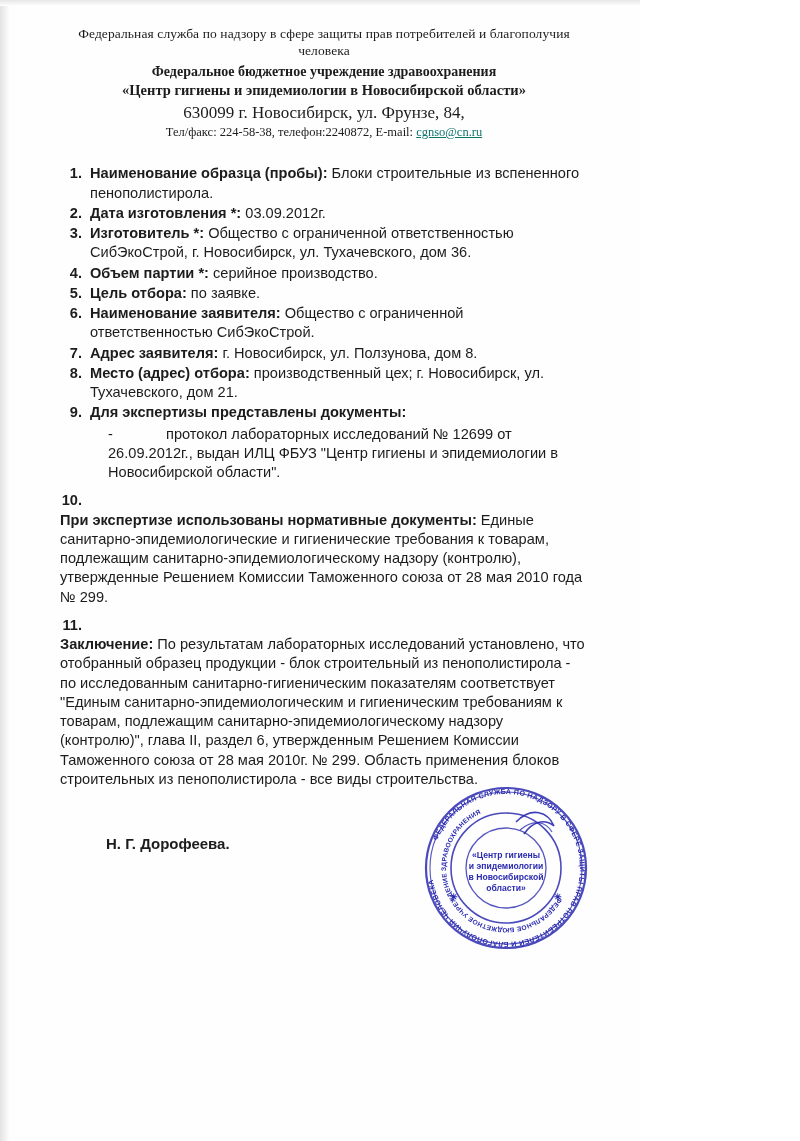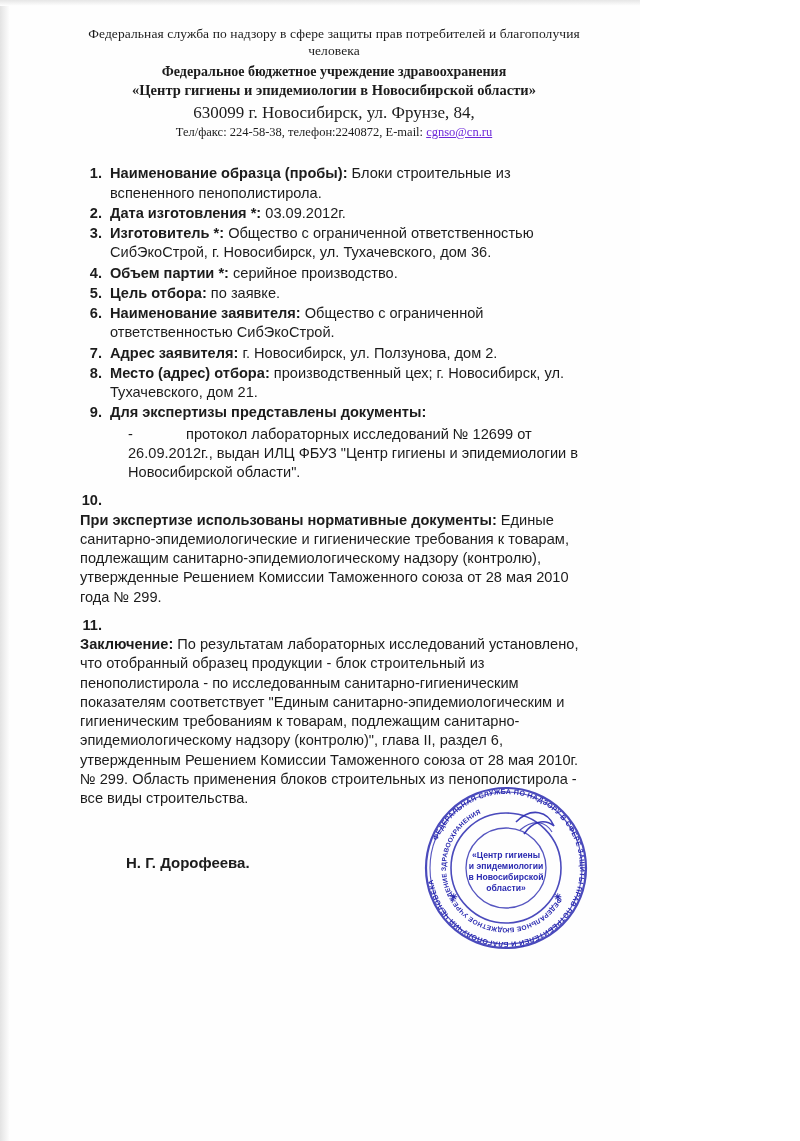--- a/index.html
+++ b/index.html
@@ -13,21 +13,21 @@
     font-family: "Liberation Sans", sans-serif;
     color: #1c1c1c;
     position: relative;
     overflow: hidden;
   }
   .page {
     position: relative;
     width: 640px;
     height: 1141px;
     box-sizing: border-box;
-    padding: 26px 52px 0 80px;
+    padding: 26px 52px 0 60px;
     background: #fefefe;
   }
   
   .header {
     text-align: center;
     font-family: "Liberation Serif", serif;
     line-height: 1.25;
   }
   .header .line1 {
     font-size: 13.5px;
@@ -45,21 +45,21 @@
   }
   .header .line4 {
     font-size: 17px;
     margin-top: 3px;
   }
   .header .line5 {
     font-size: 12.5px;
     margin-top: 1px;
   }
   .email-link {
-    color: #6d28d9;
+    color: #0f766e;
     text-decoration: underline;
   }
   
   .title-block {
     text-align: center;
     font-family: "Liberation Serif", serif;
     margin-top: 26px;
   }
   .title-main {
     font-size: 19px;
@@ -228,21 +228,21 @@
     <div class="item">
       <div class="num">6.</div>
       <div class="content">
         <span class="lead">Наименование заявителя:</span><span> Общество с ограниченной ответственностью СибЭкоСтрой.</span>
       </div>
     </div>
 
     <div class="item">
       <div class="num">7.</div>
       <div class="content">
-        <span class="lead">Адрес заявителя:</span><span> г. Новосибирск, ул. Ползунова, дом 2.</span>
+        <span class="lead">Адрес заявителя:</span><span> г. Новосибирск, ул. Ползунова, дом 8.</span>
       </div>
     </div>
 
     <div class="item">
       <div class="num">8.</div>
       <div class="content">
         <span class="lead">Место (адрес) отбора:</span><span> производственный цех; г. Новосибирск, ул. Тухачевского, дом 21.</span>
       </div>
     </div>
 

